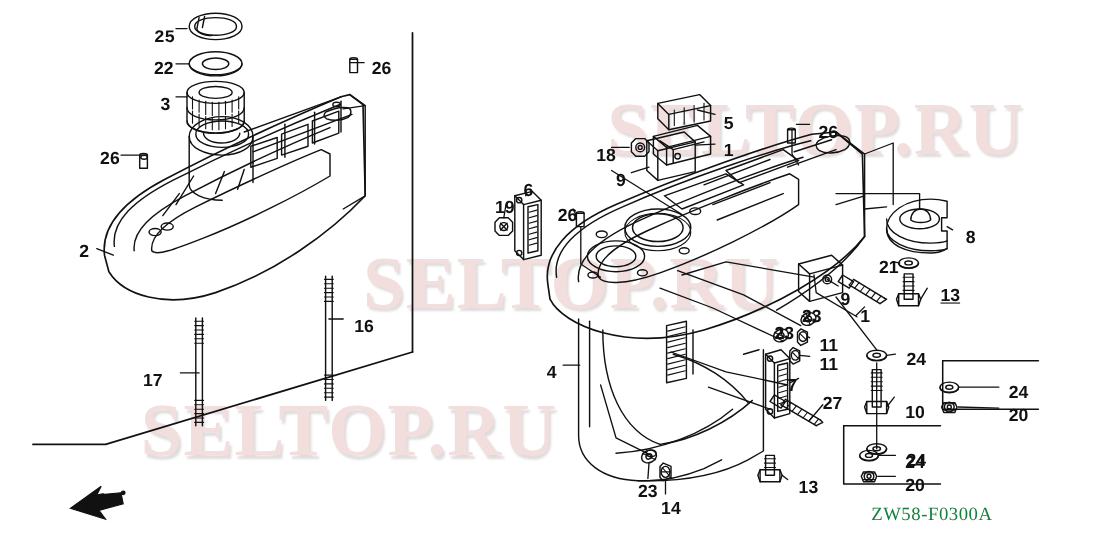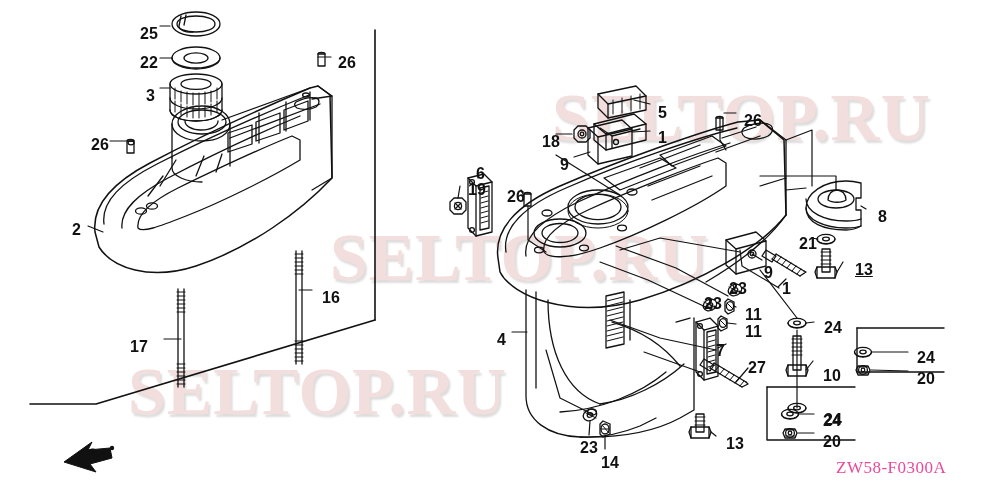--- a/index.html
+++ b/index.html
@@ -28,21 +28,21 @@
     font-family:"Liberation Sans", sans-serif;
     font-weight:700;
     font-size:16px;
     color:#111;
     line-height:1;
     white-space:nowrap;
   }
   #diagcode{
     position:absolute;left:792px;top:458px;
     font-family:"Liberation Serif", serif;
-    font-size:17px;letter-spacing:.5px;color:#ec4899;white-space:nowrap;margin-left:44px;
+    font-size:17px;letter-spacing:.5px;color:#15803d;white-space:nowrap;
   }
   #frlabel{
     position:absolute;left:78px;top:446px;
     font-family:"Liberation Sans", sans-serif;
     font-weight:700;font-style:italic;font-size:14px;color:#111;
     transform:rotate(-14deg);
   }
 </style>
 </head>
 <body>
@@ -577,34 +577,34 @@
       </g>
     </g>
 
     <g>
       <path d="M110,448 L88,450 L92,442 L64,462 L96,472 L90,464 L112,458 Z" fill="#111" stroke="#111" stroke-width="1"></path>
       <circle cx="112" cy="448" r="2.2" fill="#111"></circle>
     </g>
   </svg>
 
   <div id="labels">
-      <div class="lbl" style="left: 140px; top: 26px;">25</div>
+      <div class="lbl" style="left: 140px; top: 26px; font-family: Liberation Mono, monospace;">25</div>
       <div class="lbl" style="left: 140px; top: 55px;">22</div>
       <div class="lbl" style="left: 146px; top: 88px;">3</div>
       <div class="lbl" style="left: 338px; top: 55px;">26</div>
       <div class="lbl" style="left: 91px; top: 137px;">26</div>
       <div class="lbl" style="left: 72px; top: 222px;">2</div>
       <div class="lbl" style="left: 322px; top: 290px;">16</div>
       <div class="lbl" style="left: 130px; top: 339px;">17</div>
       <div class="lbl" style="left: 658px; top: 105px;">5</div>
       <div class="lbl" style="left: 658px; top: 130px;">1</div>
       <div class="lbl" style="left: 542px; top: 134px;">18</div>
       <div class="lbl" style="left: 560px; top: 157px;">9</div>
       <div class="lbl" style="left: 744px; top: 113px;">26</div>
-      <div class="lbl" style="left: 468px; top: 182px;">19</div>
+      <div class="lbl" style="left: 450px; top: 182px;">19</div>
       <div class="lbl" style="left: 476px; top: 166px;">6</div>
       <div class="lbl" style="left: 507px; top: 189px;">26</div>
       <div class="lbl" style="left: 878px; top: 209px;">8</div>
       <div class="lbl" style="left: 799px; top: 236px;">21</div>
       <div class="lbl" style="left: 855px; top: 262px; text-decoration: underline;">13</div>
       <div class="lbl" style="left: 764px; top: 265px;">9</div>
       <div class="lbl" style="left: 782px; top: 281px;">1</div>
       <div class="lbl" style="left: 729px; top: 281px;">23</div>
       <div class="lbl" style="left: 704px; top: 296px;">23</div>
       <div class="lbl" style="left: 745px; top: 307px;">11</div>

